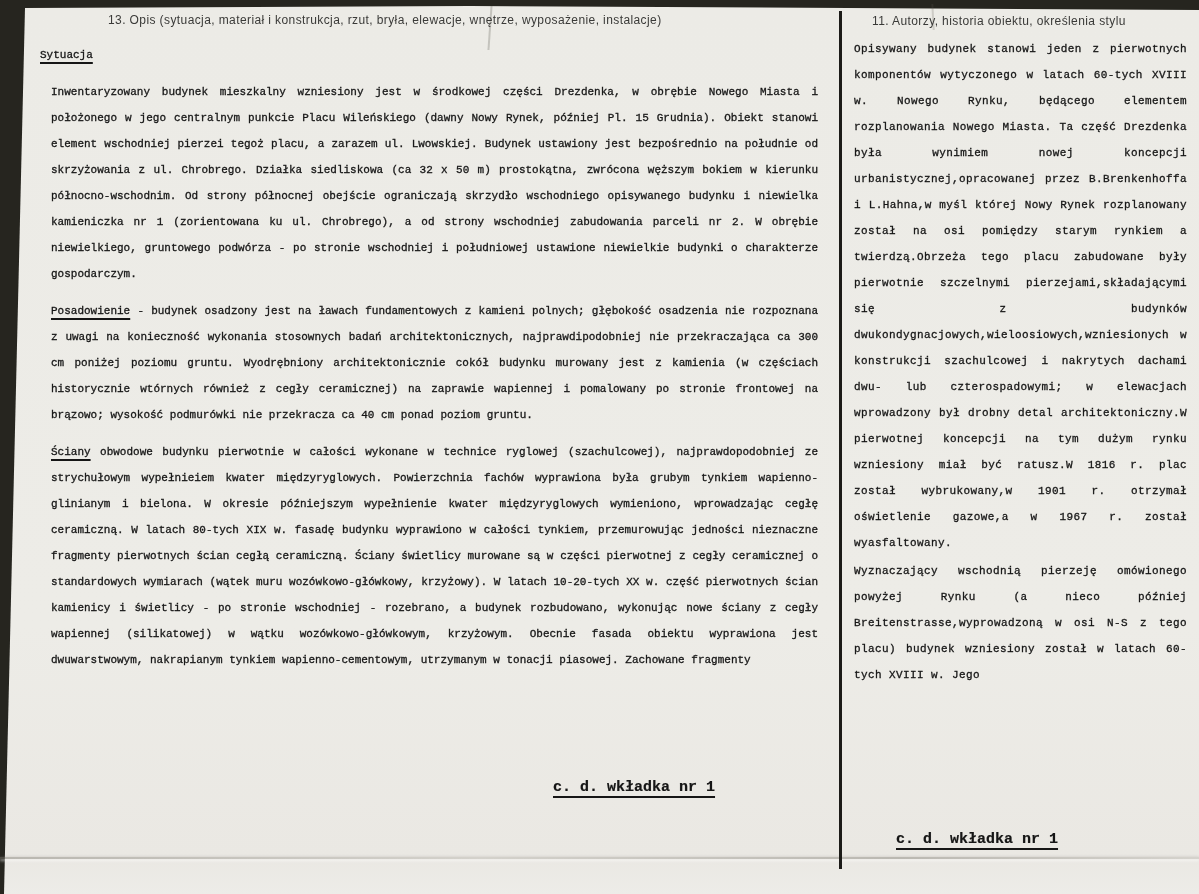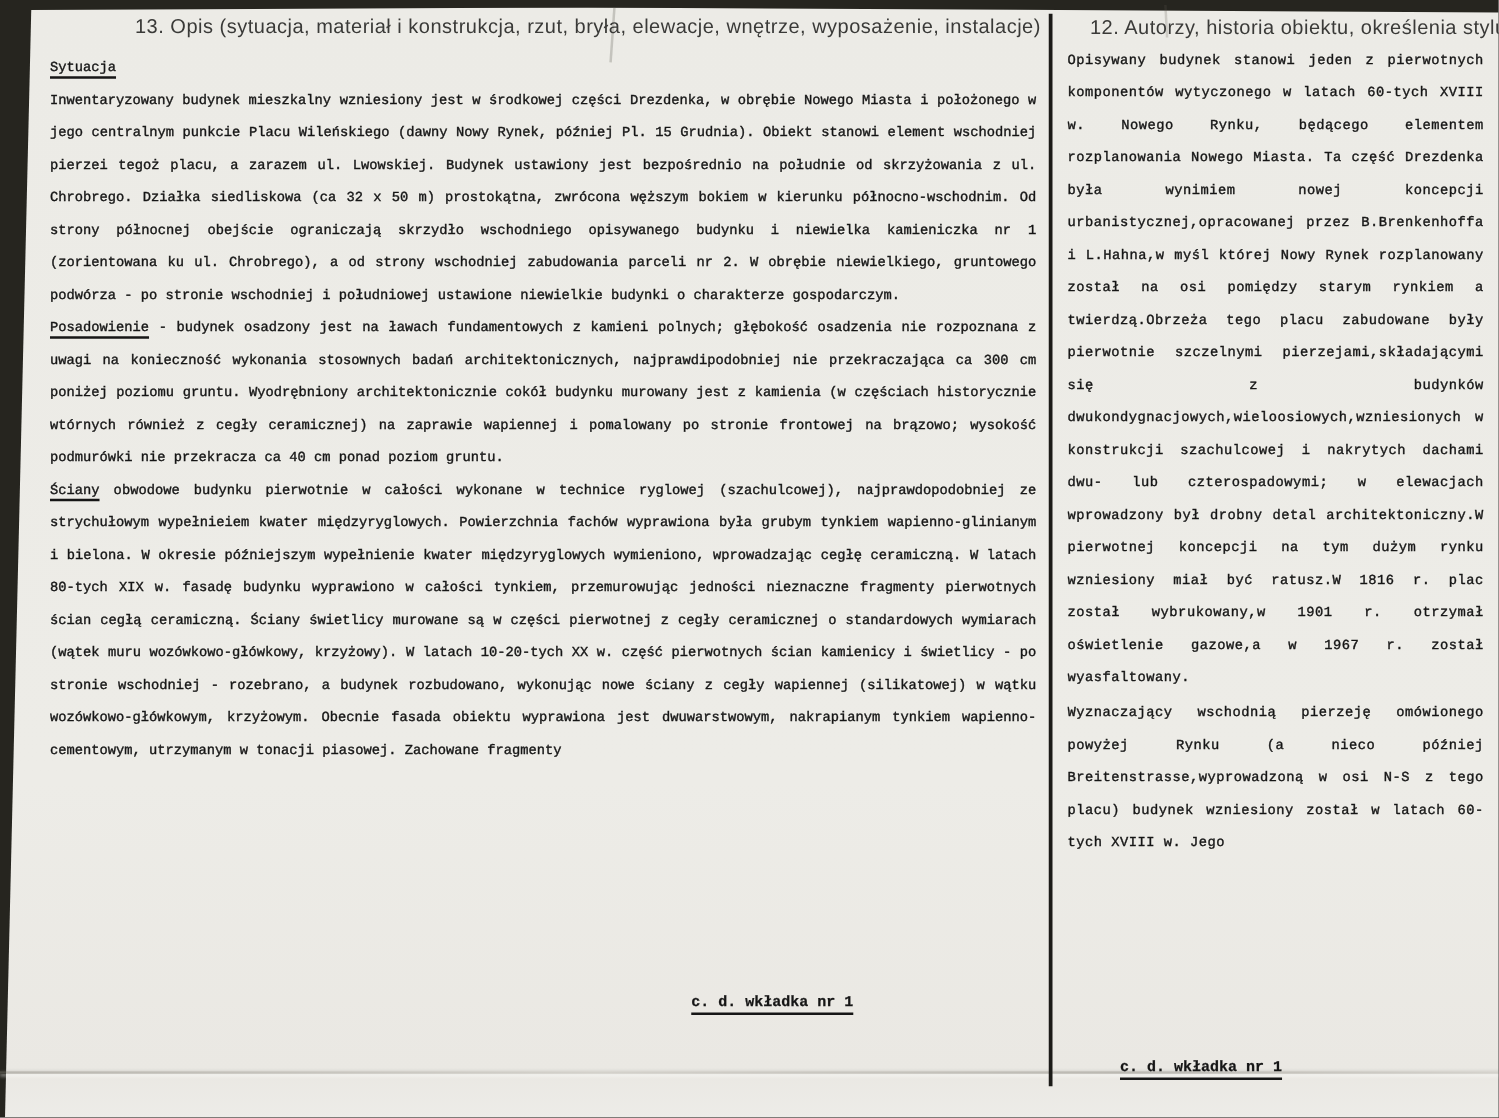--- a/index.html
+++ b/index.html
@@ -21,59 +21,59 @@
   }
   .crease-v1{position:absolute;left:489px;top:6px;width:2px;height:44px;background:rgba(95,92,84,.28);transform:rotate(4deg);}
   .crease-v2{position:absolute;left:932px;top:4px;width:2px;height:26px;background:rgba(95,92,84,.22);transform:rotate(-3deg);}
   .divider{
     position:absolute;left:839px;top:11px;width:3px;height:858px;
     background:#1c1b18;
   }
   .form-caption{
     position:absolute;
     font-family:"Liberation Sans","DejaVu Sans",sans-serif;
-    font-size:16px;color:#3a3a38;letter-spacing:.4px;white-space:nowrap;
+    font-size:12px;color:#3a3a38;letter-spacing:.4px;white-space:nowrap;
   }
   #caption-left{left:108px;top:13px;}
   #caption-right{left:872px;top:14px;}
   .typewriter{
     font-size:11px;line-height:26px;
     text-align:justify;
     -webkit-text-stroke:.3px #161616;
   }
   #col-left{position:absolute;left:40px;top:42px;width:789px;height:730px;overflow:hidden;}
   #col-right{position:absolute;left:854px;top:36px;width:333px;height:790px;overflow:hidden;letter-spacing:.4px;}
   #col-right p{margin:0 0 2px 0;}
-  #col-left p{margin:0;}
+  #col-left p{margin:11px;}
   .u{
     text-decoration:underline;text-underline-offset:4px;text-decoration-thickness:1.5px;
   }
   .hline{display:block;text-align:left;}
   .cont{
     position:absolute;white-space:nowrap;
-    font-size:12px;font-weight:bold;
+    font-size:15px;font-weight:bold;
     -webkit-text-stroke:.2px #161616;
-    text-decoration:underline;text-underline-offset:5px;text-decoration-thickness:1.6px;margin-top:16px;
+    text-decoration:underline;text-underline-offset:5px;text-decoration-thickness:1.6px;
   }
   #cont-left{left:553px;top:779px;}
   #cont-right{left:896px;top:831px;}
 </style>
 </head>
 <body>
 
 <div id="scan">
   <div id="paper"></div>
   <div class="crease-v1"></div>
   <div class="crease-v2"></div>
   <div class="crease-h"></div>
   <div class="divider"></div>
 
   <div id="caption-left" class="form-caption">13. Opis (sytuacja, materiał i konstrukcja, rzut, bryła, elewacje, wnętrze, wyposażenie, instalacje)</div>
 
-  <div id="caption-right" class="form-caption">12. Autorzy, historia obiektu, określenia stylu</div>
+  <div id="caption-right" class="form-caption">11. Autorzy, historia obiektu, określenia stylu</div>
 
   <div id="col-left" class="typewriter">
     <span class="hline"><span class="u">Sytuacja</span></span>
     <p>Inwentaryzowany budynek mieszkalny wzniesiony jest w środkowej części Drezdenka, w obrębie Nowego Miasta i położonego w jego centralnym punkcie Placu Wileńskiego (dawny Nowy Rynek, później Pl. 15 Grudnia). Obiekt stanowi element wschodniej pierzei tegoż placu, a zarazem ul. Lwowskiej. Budynek ustawiony jest bezpośrednio na południe od skrzyżowania z ul. Chrobrego. Działka siedliskowa (ca 32 x 50 m) prostokątna, zwrócona węższym bokiem w kierunku północno-wschodnim. Od strony północnej obejście ograniczają skrzydło wschodniego opisywanego budynku i niewielka kamieniczka nr 1 (zorientowana ku ul. Chrobrego), a od strony wschodniej zabudowania parceli nr 2. W obrębie niewielkiego, gruntowego podwórza - po stronie wschodniej i południowej ustawione niewielkie budynki o charakterze gospodarczym.</p>
     <p><span class="u">Posadowienie</span><span> - budynek osadzony jest na ławach fundamentowych z kamieni polnych; głębokość osadzenia nie rozpoznana z uwagi na konieczność wykonania stosownych badań architektonicznych, najprawdipodobniej nie przekraczająca ca 300 cm poniżej poziomu gruntu. Wyodrębniony architektonicznie cokół budynku murowany jest z kamienia (w częściach historycznie wtórnych również z cegły ceramicznej) na zaprawie wapiennej i pomalowany po stronie frontowej na brązowo; wysokość podmurówki nie przekracza ca 40 cm ponad poziom gruntu.</span></p>
     <p><span class="u">Ściany</span><span> obwodowe budynku pierwotnie w całości wykonane w technice ryglowej (szachulcowej), najprawdopodobniej ze strychułowym wypełnieiem kwater międzyryglowych. Powierzchnia fachów wyprawiona była grubym tynkiem wapienno-glinianym i bielona. W okresie późniejszym wypełnienie kwater międzyryglowych wymieniono, wprowadzając cegłę ceramiczną. W latach 80-tych XIX w. fasadę budynku wyprawiono w całości tynkiem, przemurowując jedności nieznaczne fragmenty pierwotnych ścian cegłą ceramiczną. Ściany świetlicy murowane są w części pierwotnej z cegły ceramicznej o standardowych wymiarach (wątek muru wozówkowo-główkowy, krzyżowy). W latach 10-20-tych XX w. część pierwotnych ścian kamienicy i świetlicy - po stronie wschodniej - rozebrano, a budynek rozbudowano, wykonując nowe ściany z cegły wapiennej (silikatowej) w wątku wozówkowo-główkowym, krzyżowym. Obecnie fasada obiektu wyprawiona jest dwuwarstwowym, nakrapianym tynkiem wapienno-cementowym, utrzymanym w tonacji piasowej. Zachowane fragmenty</span></p>
   </div>
 
   <div id="cont-left" class="cont">c. d. wkładka nr 1</div>
 

